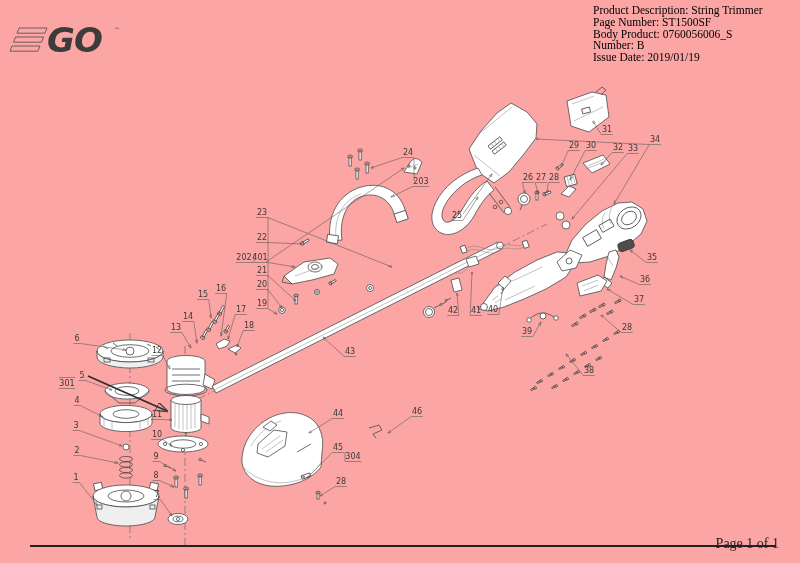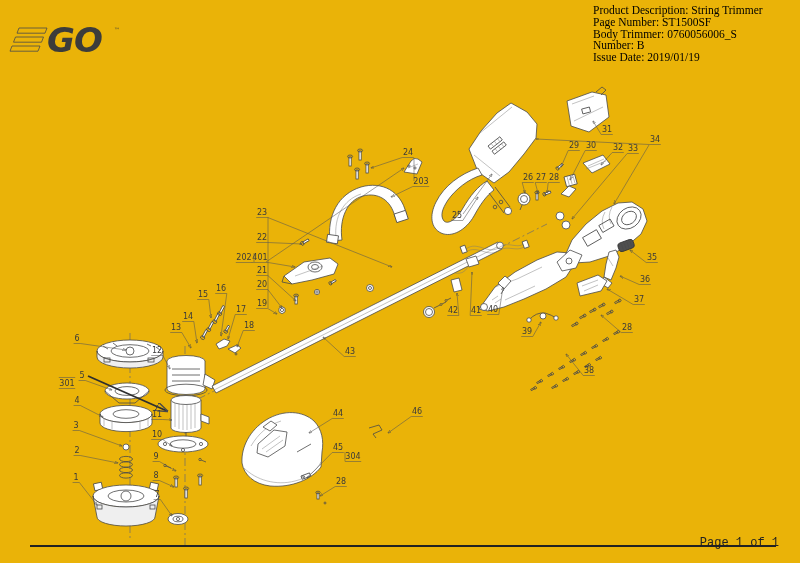--- a/index.html
+++ b/index.html
@@ -1,20 +1,20 @@
 <!DOCTYPE html>
 <html><head>
 <meta charset="utf-8">
 <style>
   html,body{margin:0;padding:0;background:#888;}
-  .page{position:relative;width:800px;height:563px;background:#eab308;overflow:hidden;
+  .page{position:relative;width:800px;height:563px;background:#fca5a5;overflow:hidden;
         font-family:"Liberation Serif", serif;}
   .info{position:absolute;left:593px;top:5px;font-size:11.5px;line-height:11.8px;color:#000;}
   .info div{white-space:nowrap;}
-  .footer-text{position:absolute;right:21px;top:536px;font-size:12px;color:#222;font-family:Liberation Mono, monospace;}
+  .footer-text{position:absolute;right:21px;top:536px;font-size:14px;color:#222;}
   svg{position:absolute;left:0;top:0;}
   
   #art path,#art line,#art ellipse,#art circle,#art rect,#art polyline,#art polygon{
       stroke:#4a4a4a;stroke-width:.8;fill:none;}
   #art .f{fill:#fff;}
   #art .g{fill:#efefef;}
   #art .d{fill:#4f4f4f;stroke:#333;}
   #art .thin{stroke-width:.45;stroke:#777;}
   #art .cl{stroke:#6a6a6a;stroke-width:.7;stroke-dasharray:8 3 2 3;}
   #art text{stroke:none;}
@@ -26,21 +26,21 @@
   #art .rule{stroke:#222;stroke-width:1.8;}
 </style>
 </head>
 <body>
 
 <div class="page">
 
   <div class="info">
     <div>Product Description: String Trimmer</div>
     <div>Page Number: ST1500SF</div>
-    <div>Body Trimmer: 0760056006_S</div>
+    <div>Body Product: 0760056006_S</div>
     <div>Number: B</div>
     <div>Issue Date: 2019/01/19</div>
   </div>
 
   <svg id="art" width="800" height="563" viewBox="0 0 800 563">
     <defs>
       <marker id="arw" markerWidth="7" markerHeight="5" refX="6.2" refY="2.5" orient="auto">
         <path d="M0,0 L7,2.5 L0,5 z" fill="#444" stroke="none"></path>
       </marker>
     </defs>

